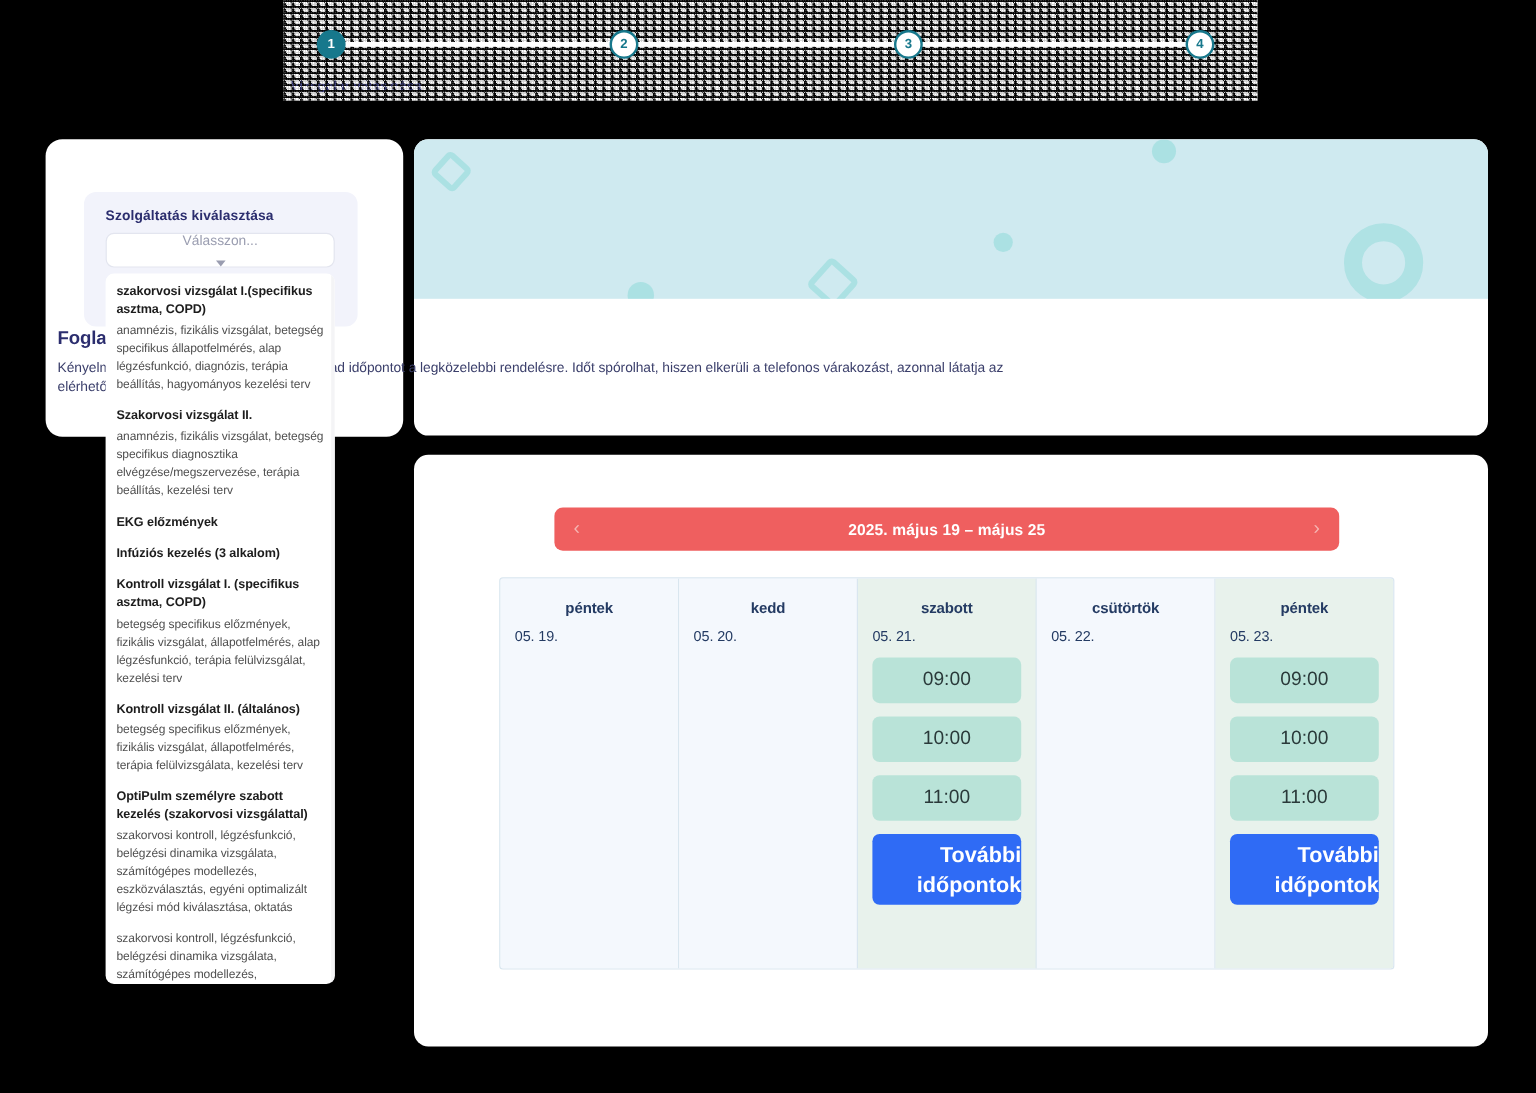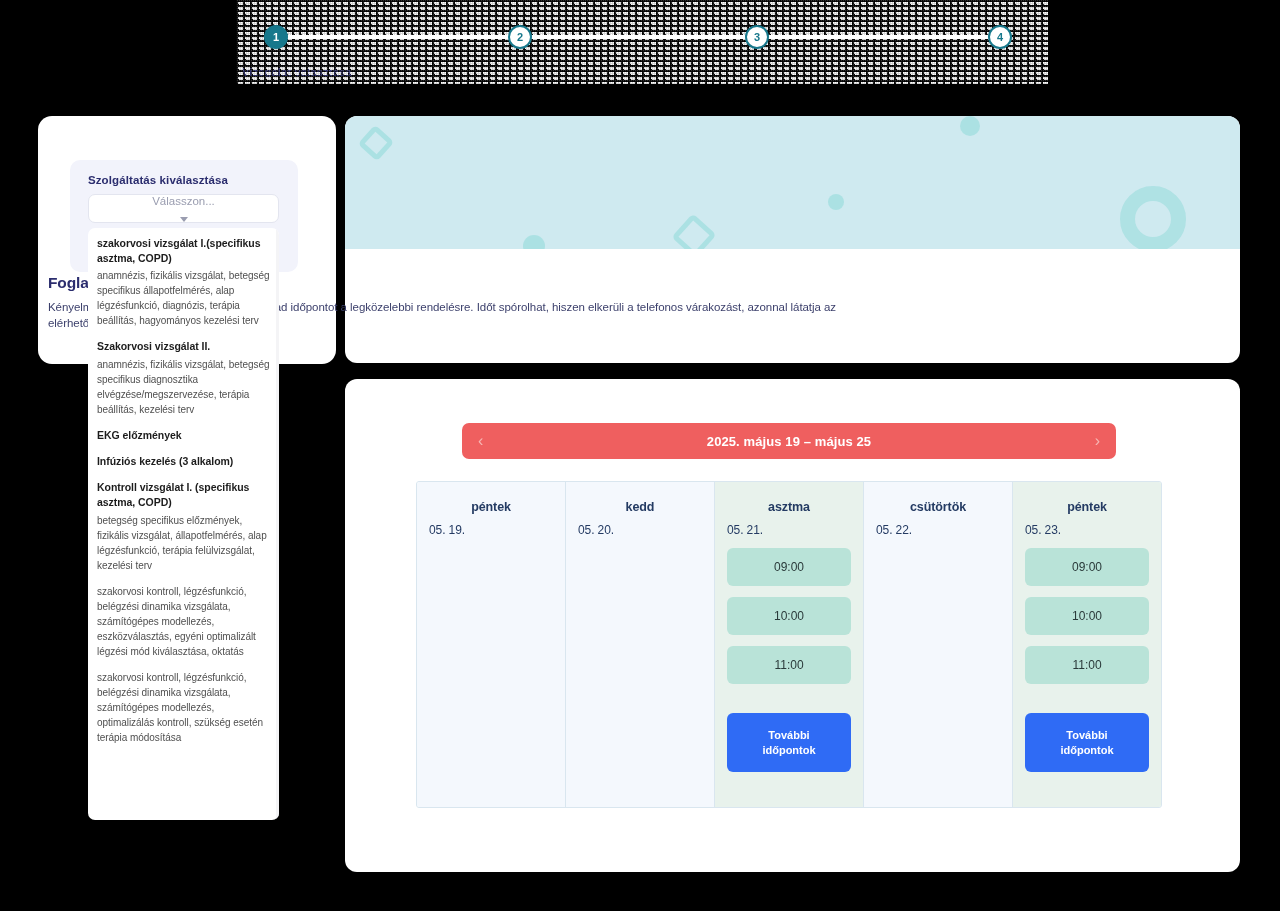--- a/index.html
+++ b/index.html
@@ -338,35 +338,35 @@
     letter-spacing: -.1px;
   }
   .slot {
     margin-top: 11px;
     height: 38px;
     border-radius: 6px;
     background: #b9e3d8;
     display: flex;
     align-items: center;
     justify-content: center;
-    font-size: 12px;
+    font-size: 16px;
     color: #2a3a3a;
   }
   .slot:first-of-type { margin-top: 22px; }
   .more-btn {
-    margin-top: 29px;
+    margin-top: 11px;
     height: 59px;
     border-radius: 6px;
     background: #2f6bf5;
     display: flex;
     flex-direction: column;
-    align-items: center;
+    align-items: flex-end;
     justify-content: center;
     color: #ffffff;
-    font-size: 11px;
+    font-size: 18px;
     font-weight: 700;
     line-height: 1.35;
     text-align: center;
     cursor: pointer;
   }
 </style>
 </head>
 <body>
 
 <div id="root">
@@ -413,20 +413,25 @@
       <div class="opt-title">EKG előzmények</div>
     </div>
     <div class="opt">
       <div class="opt-title">Infúziós kezelés (3 alkalom)</div>
     </div>
     <div class="opt">
       <div class="opt-title">Kontroll vizsgálat I. (specifikus asztma, COPD)</div>
       <div class="opt-desc">betegség specifikus előzmények, fizikális vizsgálat, állapotfelmérés, alap légzésfunkció, terápia felülvizsgálat, kezelési terv</div>
     </div>
     <div class="opt">
+      <div class="opt-title">Kontroll vizsgálat II. (általános)</div>
+      <div class="opt-desc">betegség specifikus előzmények, fizikális vizsgálat, állapotfelmérés, terápia felülvizsgálata, kezelési terv</div>
+    </div>
+    <div class="opt">
+      <div class="opt-title">OptiPulm személyre szabott kezelés (szakorvosi vizsgálattal)</div>
       <div class="opt-desc">szakorvosi kontroll, légzésfunkció, belégzési dinamika vizsgálata, számítógépes modellezés, eszközválasztás, egyéni optimalizált légzési mód kiválasztása, oktatás</div>
     </div>
     <div class="opt">
       <div class="opt-desc">szakorvosi kontroll, légzésfunkció, belégzési dinamika vizsgálata, számítógépes modellezés, optimalizálás kontroll, szükség esetén terápia módosítása</div>
     </div>
   </div>
 
   <div class="hero-card">
     <div class="hero-banner">
       <div class="deco deco-diamond" style="left:18px; top:14px; width:26px; height:26px;"></div>
@@ -455,21 +460,21 @@
       <div class="day-name">péntek</div>
       <div class="day-date">05. 19.</div>
     </div>
 
     <div class="cal-col">
       <div class="day-name">kedd</div>
       <div class="day-date">05. 20.</div>
     </div>
 
     <div class="cal-col has-slots">
-      <div class="day-name">asztma</div>
+      <div class="day-name">szabott</div>
       <div class="day-date">05. 21.</div>
       <div class="slot">09:00</div>
       <div class="slot">10:00</div>
       <div class="slot">11:00</div>
       <div class="more-btn">
         <span>További</span>
         <span>időpontok</span>
       </div>
     </div>
 

